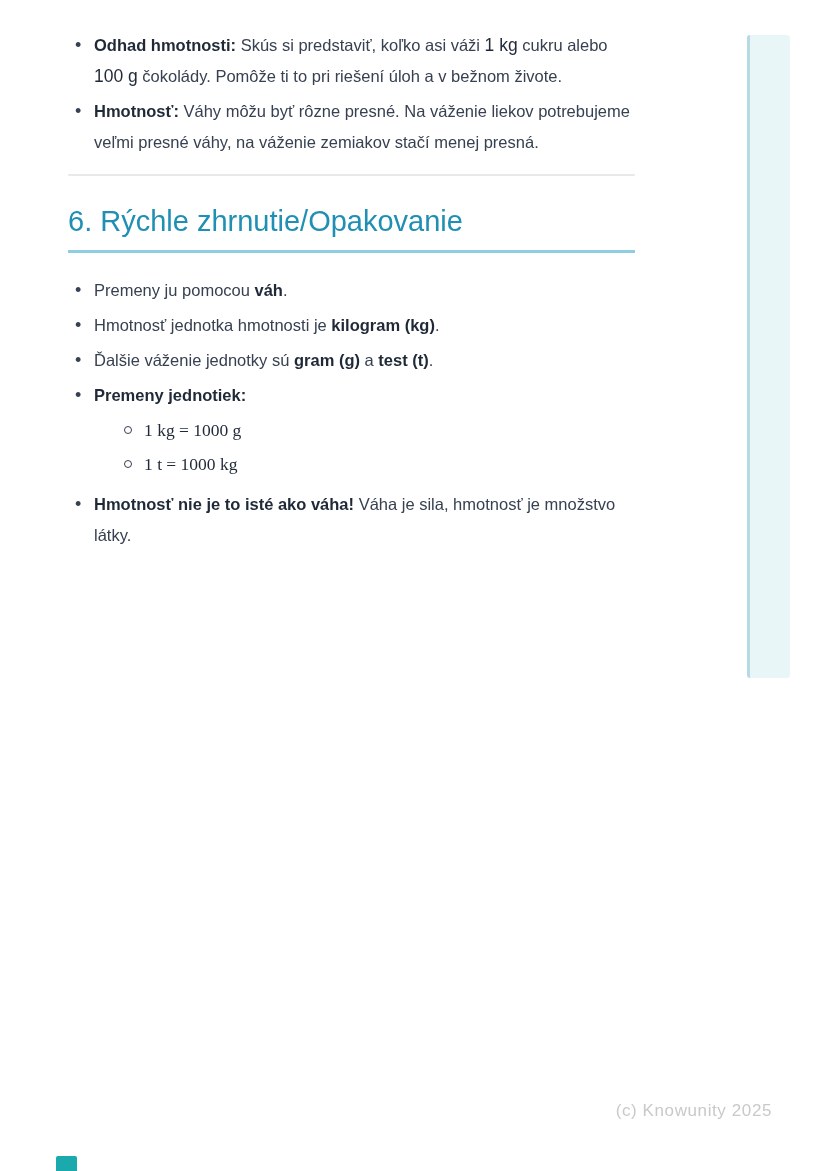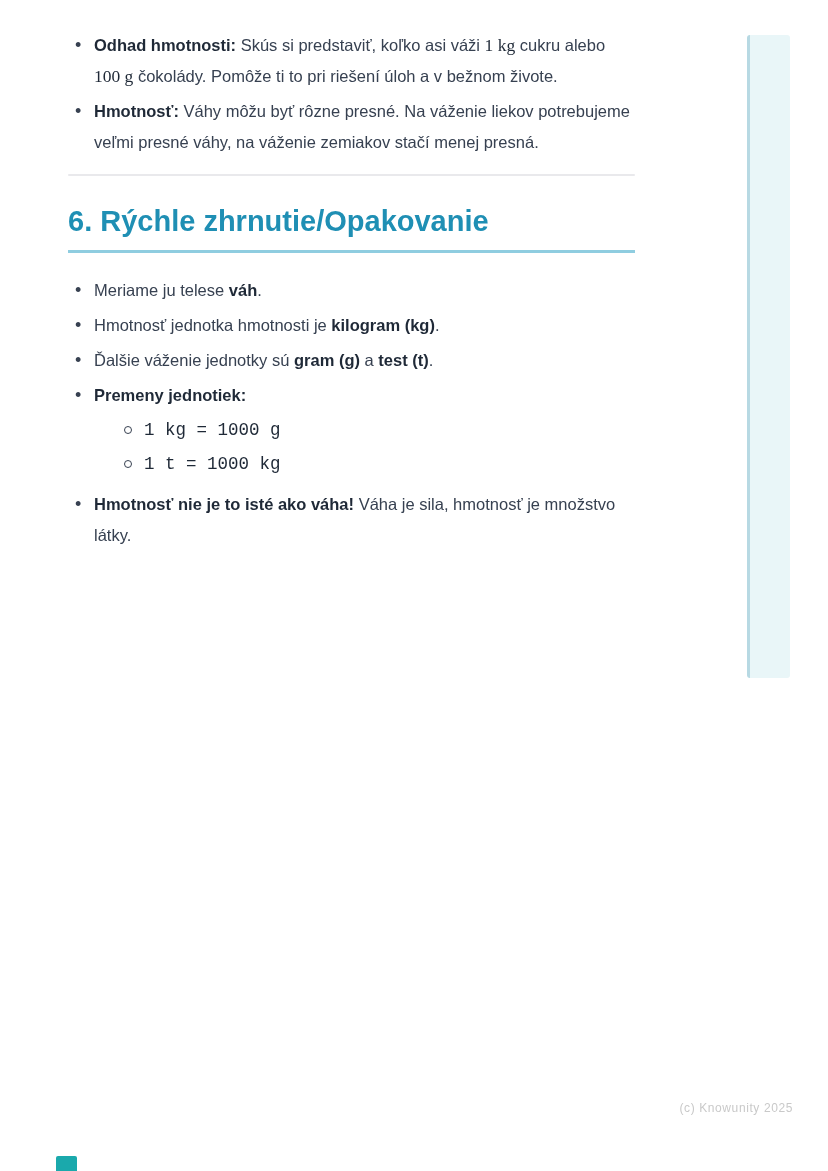--- a/index.html
+++ b/index.html
@@ -27,52 +27,52 @@
   }
   li.bullet::before {
     content: "\2022";
     position: absolute;
     left: 7px; top: 0;
     font-size: 18px;
     color: var(--body, #374151);
   }
   strong { color: var(--strong, #1f2937); font-weight: bold; }
   .math {
-    font-family: Liberation Serif, serif;
+    font-family: Liberation Sans, sans-serif;
     font-size: 1.06em;
     color: var(--strong, #1f2937);
   }
   .divider {
     height: 2px;
     background: var(--divider, #e9e9ec);
     border-radius: 1px;
     margin-top: 16px;
   }
   h2.section-heading {
     margin: 28px 0 0 0;
     padding-bottom: 12px;
     font-size: 29px;
     line-height: 34px;
-    font-weight: bold;
+    font-weight: normal;
     color: var(--heading, #1f8fb4);
     border-bottom: 3px solid var(--heading_underline, #8fcde0);
   }
   .section-intro {
     margin-top: 22px;
     line-height: 22px;
   }
   ul.summary-list { margin-top: 22px; }
   ul.sub-list {
     margin: 2px 0 8px 28px;
   }
   li.sub-bullet {
     position: relative;
     padding-left: 22px;
     line-height: 34px;
-    font-family: Liberation Mono, monospace;
+    font-family: Liberation Serif, serif;
     font-size: 17.5px;
     color: var(--strong, #1f2937);
   }
   li.sub-bullet::before {
     content: "";
     position: absolute;
     left: 2px; top: 13px;
     width: 6px; height: 6px;
     border: 1.5px solid var(--body, #374151);
     border-radius: 50%;
@@ -87,43 +87,43 @@
   }
   .corner-square {
     position: absolute;
     left: 56px; top: 1156px;
     width: 21px; height: 15px;
     background: var(--corner_square, #1aa9ac);
     border-radius: 2px 2px 0 0;
   }
   .footer {
     position: absolute;
-    top: 1101px; right: 35px;
-    font-size: 12px;
+    top: 1101px; right: 56px;
+    font-size: 17px;
     letter-spacing: 0.6px;
     color: var(--footer, #c9c9c9);
   }
 </style>
 </head>
 <body>
 
 <div class="content">
 
   <ul class="intro-list">
     <li class="bullet"><strong>Odhad hmotnosti:</strong><span> Skús si predstaviť, koľko asi váži </span><span class="math">1 kg</span><span> cukru alebo </span><span class="math">100 g</span><span> čokolády. Pomôže ti to pri riešení úloh a v bežnom živote.</span></li>
     <li class="bullet"><strong>Hmotnosť:</strong><span> Váhy môžu byť rôzne presné. Na váženie liekov potrebujeme veľmi presné váhy, na váženie zemiakov stačí menej presná.</span></li>
   </ul>
 
   <div class="divider"></div>
 
   <h2 class="section-heading">6. Rýchle zhrnutie/Opakovanie</h2>
 
 
   <ul class="summary-list">
-    <li class="bullet"><span>Meriame ju telese </span><strong>váh</strong><span>.</span></li>
+    <li class="bullet"><span>Premeny ju pomocou </span><strong>váh</strong><span>.</span></li>
     <li class="bullet"><span>Hmotnosť jednotka hmotnosti je </span><strong>kilogram (kg)</strong><span>.</span></li>
     <li class="bullet"><span>Ďalšie váženie jednotky sú </span><strong>gram (g)</strong><span> a </span><strong>test (t)</strong><span>.</span></li>
     <li class="bullet"><strong>Premeny jednotiek:</strong>
       <ul class="sub-list">
         <li class="sub-bullet">1 kg = 1000 g</li>
         <li class="sub-bullet">1 t = 1000 kg</li>
       </ul>
     </li>
     <li class="bullet"><strong>Hmotnosť nie je to isté ako váha!</strong><span> Váha je sila, hmotnosť je množstvo látky.</span></li>
   </ul>

